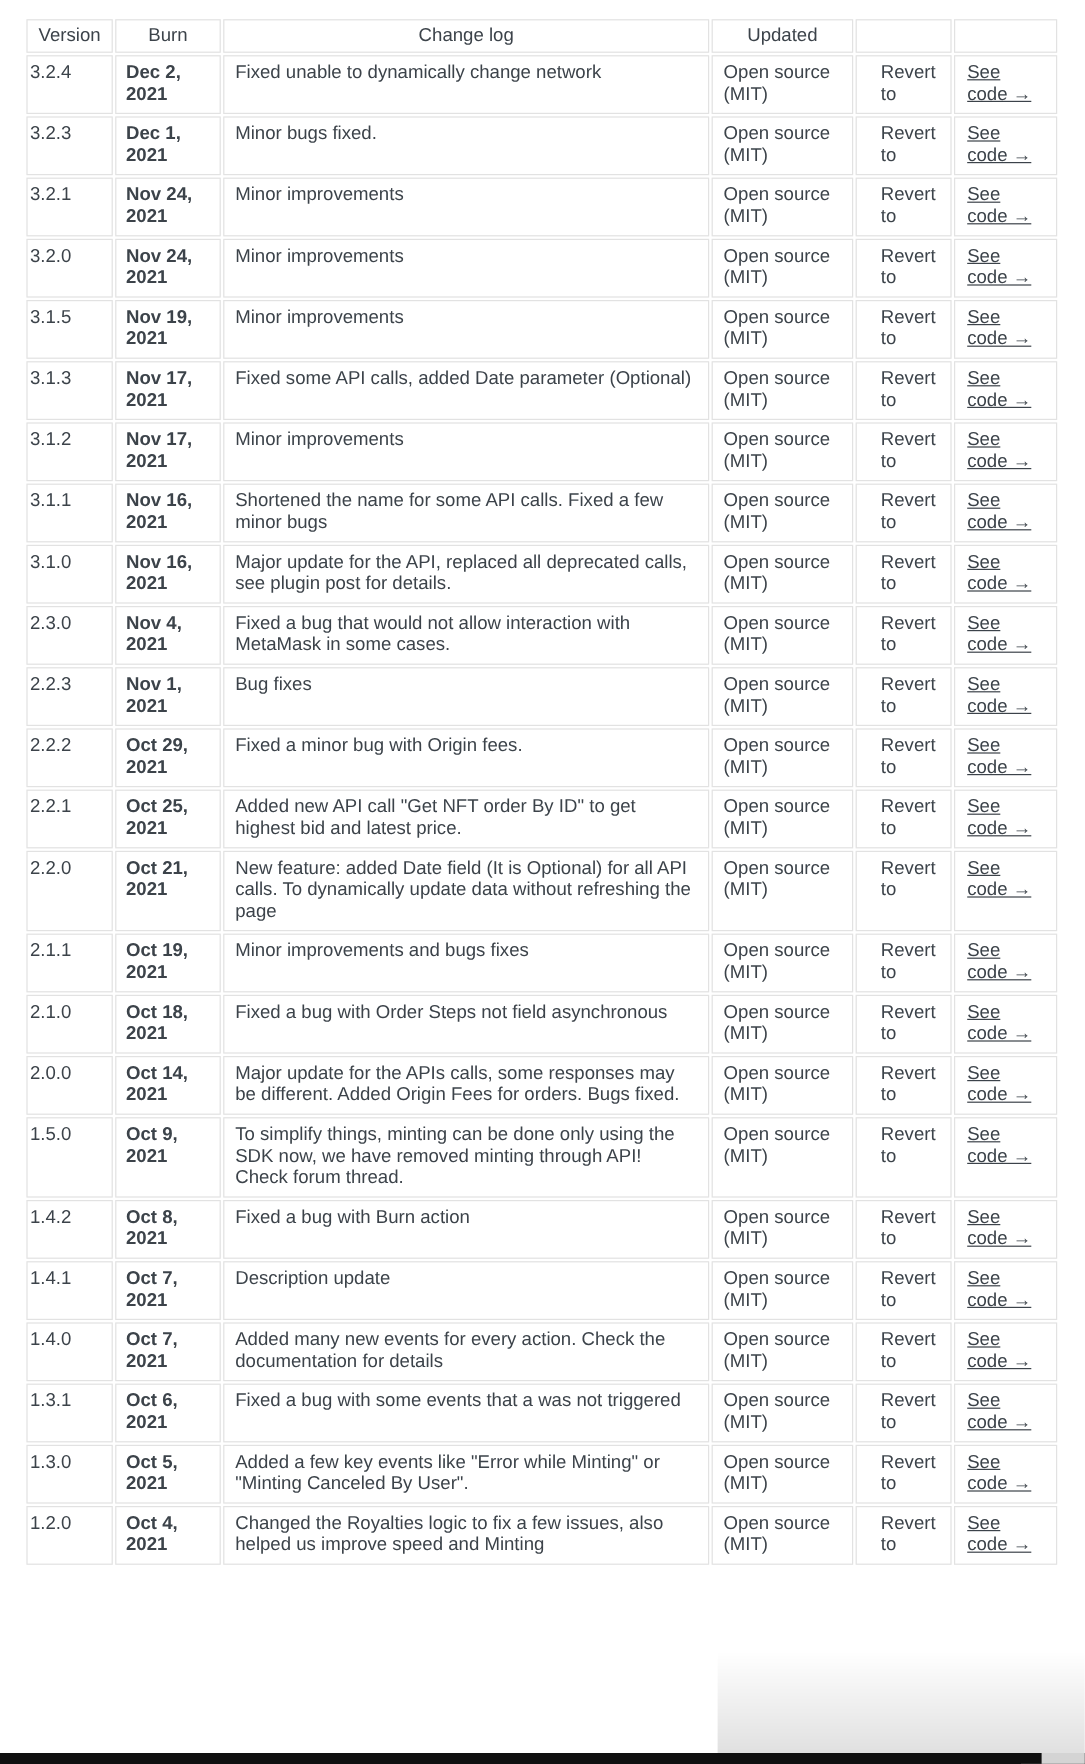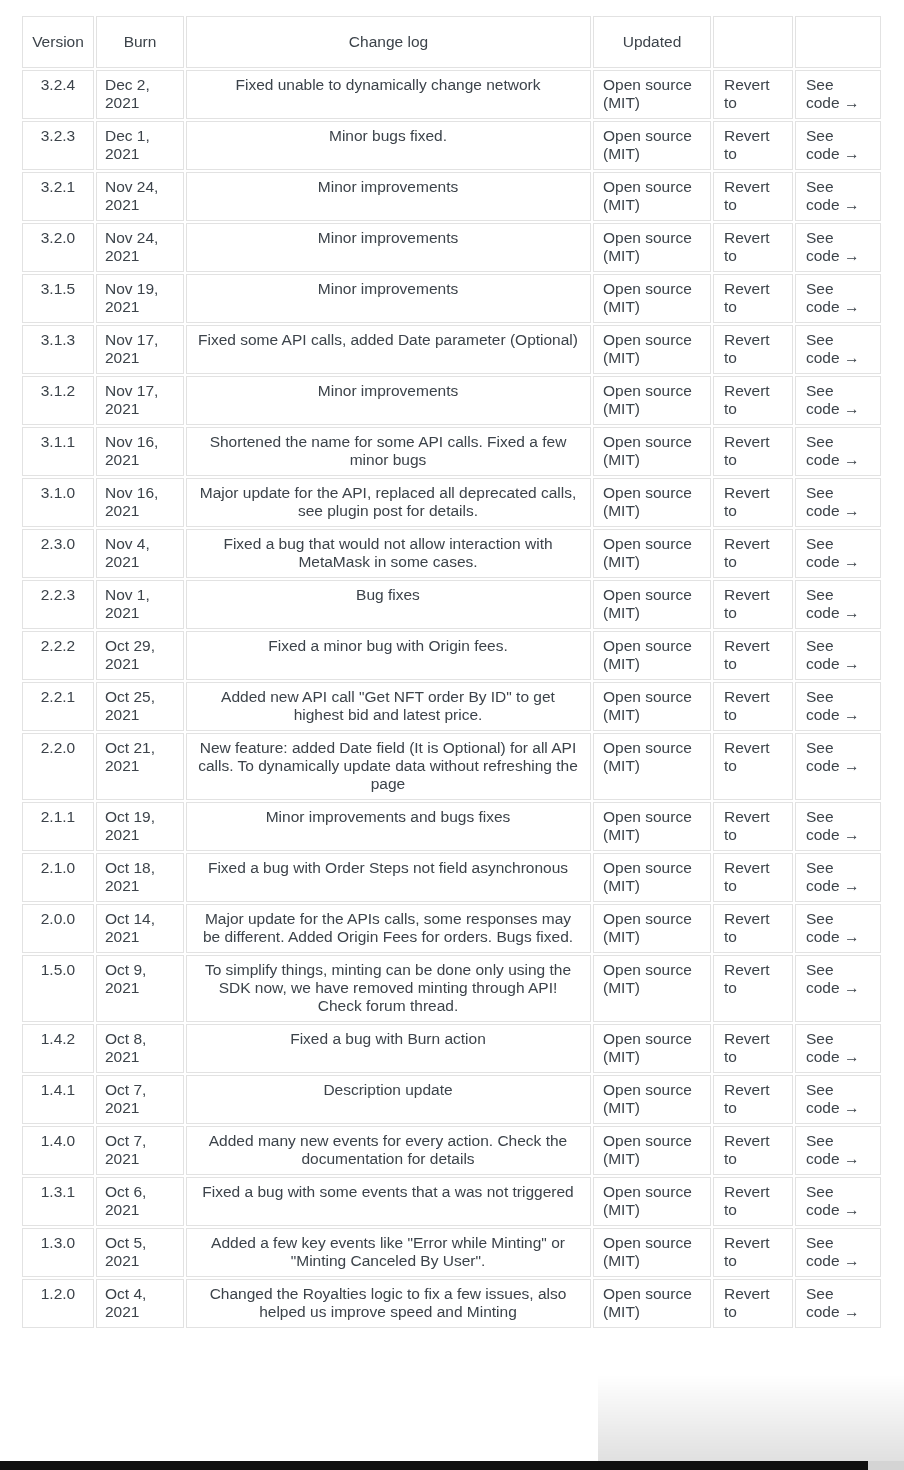--- a/index.html
+++ b/index.html
@@ -31,28 +31,28 @@
   col.c-seecode   { width: 86px; }
   th, td {
     box-sizing: border-box;
     border: 1px solid #e2e2e2;
     vertical-align: top;
     font-weight: normal;
     background: #ffffff;
   }
   th {
     text-align: center;
-    padding: 16px 4px;
+    padding: 4px 4px;
   }
   td { padding: 5px 9px 6px 9px; }
-  td.version { text-align: center; padding: 5px 2px 6px 2px; }
-  td.date    { padding-left: 8px; padding-right: 19px; }
-  td.changelog { padding-right: 10px; text-align: center; }
-  td.revert  { padding-left: 10px; padding-right: 9px; margin-top: 48px; }
-  td.seecode { padding-left: 10px; padding-right: 14px; }
+  td.version { text-align: left; padding: 5px 2px 6px 2px; }
+  td.date    { padding-left: 8px; padding-right: 19px; font-weight: bold; }
+  td.changelog { padding-right: 10px; }
+  td.revert  { padding-left: 20px; padding-right: 9px; margin-top: 48px; }
+  td.seecode { padding-left: 10px; padding-right: 14px; text-decoration: underline; }
   
   .corner-shade {
     position: fixed;
     left: 598px;
     bottom: 9px;
     width: 306px;
     height: 86px;
     background: linear-gradient(to bottom, rgba(0,0,0,0) 0%, rgba(0,0,0,0.12) 100%);
     pointer-events: none;
   }

